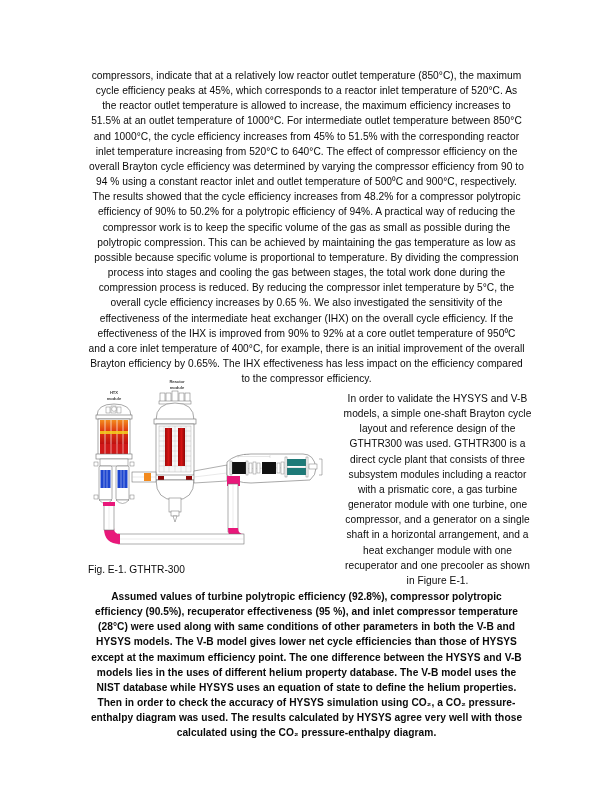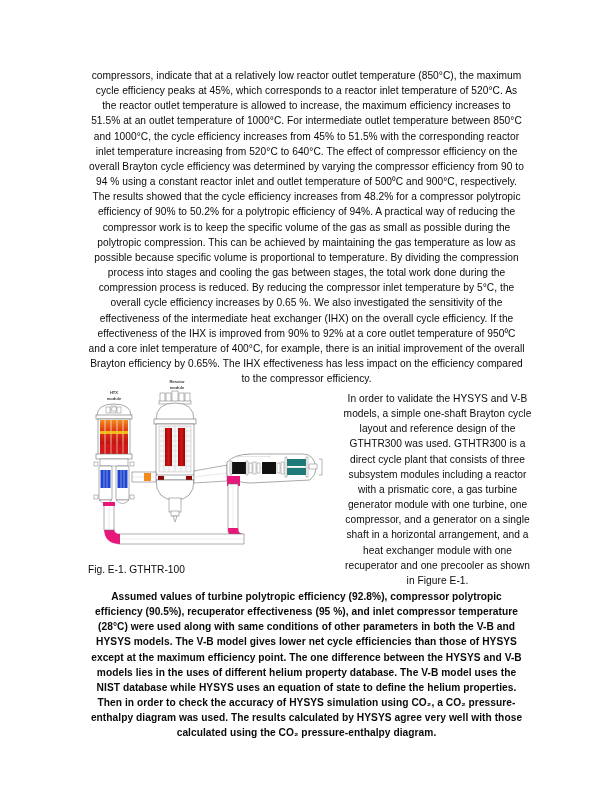--- a/index.html
+++ b/index.html
@@ -294,20 +294,20 @@
         <rect x="15" y="126" width="12" height="4" fill="#E8187A"></rect>
         <rect x="32" y="126" width="10" height="4" fill="#E8187A" opacity="0.0"></rect>
       </g>
     </svg>
   </div>
 
   <div class="para" id="para-right-col">
     <span>In order to validate the HYSYS and V-B models, a simple one-shaft Brayton cycle layout and reference design of the GTHTR300 was used. GTHTR300 is a direct cycle plant that consists of three subsystem modules including a reactor with a prismatic core, a gas turbine generator module with one turbine, one compressor, and a generator on a single shaft in a horizontal arrangement, and a heat exchanger module with one recuperator and one precooler as shown in Figure E-1.</span>
   </div>
 
-  <div class="fig-caption">Fig. E-1. GTHTR-100</div>
+  <div class="fig-caption">Fig. E-1. GTHTR-300</div>
 
   <div class="para" id="para-assumed">
     <span>Assumed values of turbine polytropic efficiency (92.8%), compressor polytropic efficiency (90.5%), recuperator effectiveness (95 %), and inlet compressor temperature (28°C) were used along with same conditions of other parameters in both the V-B and HYSYS models. The V-B model gives lower net cycle efficiencies than those of HYSYS except at the maximum efficiency point. The one difference between the HYSYS and V-B models lies in the uses of different helium property database. The V-B model uses the NIST database while HYSYS uses an equation of state to define the helium properties. Then in order to check the accuracy of HYSYS simulation using CO₂, a CO₂ pressure-enthalpy diagram was used.  The results calculated by HYSYS agree very well with those calculated using the CO₂ pressure-enthalpy diagram.</span>
   </div>
 
 
 </div>
 
 </body></html>

